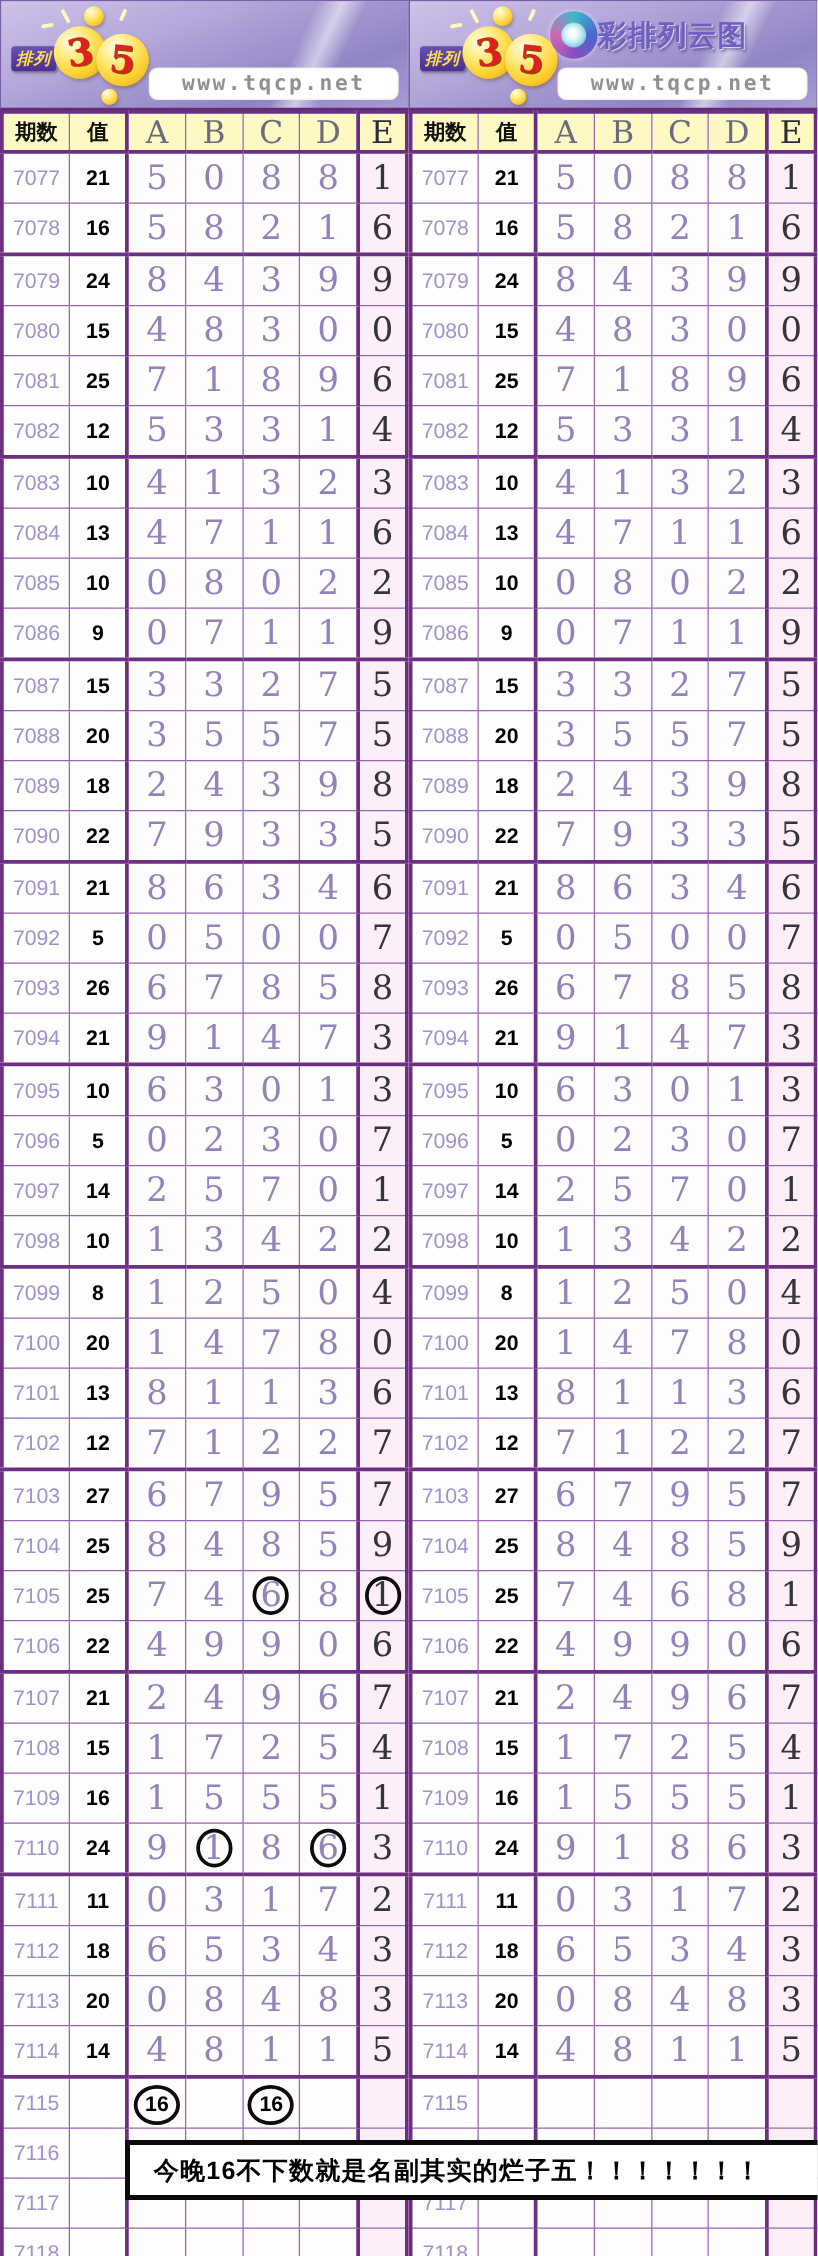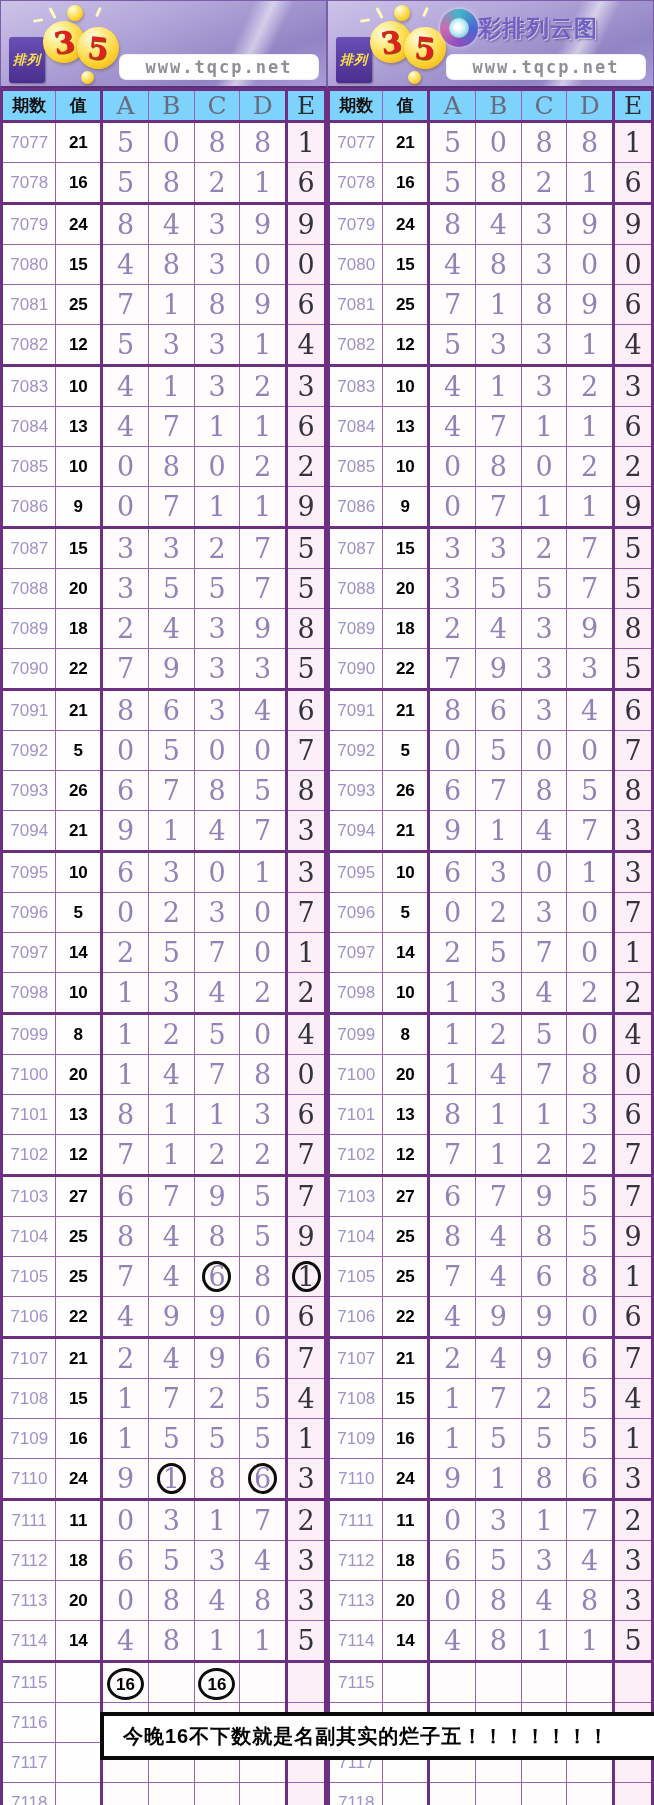--- a/index.html
+++ b/index.html
@@ -17,21 +17,21 @@
     background:linear-gradient(160deg,#cdc3e8 0%,#b4a7da 35%,#9184c4 75%,#a99bd6 100%);
     border:1px solid #7a5fa8;border-bottom:2px solid #5f2c78;
     overflow:hidden;
   }
   .banner .streak{
     position:absolute;left:120px;top:-30px;width:260px;height:160px;
     background:linear-gradient(115deg,rgba(255,255,255,0) 44%,rgba(255,255,255,.55) 50%,rgba(255,255,255,0) 56%);
     pointer-events:none;
   }
   .logo-tag{
-    position:absolute;left:8px;top:36px;padding:14px 4px;
+    position:absolute;left:8px;top:36px;padding:1px 4px;
     background:linear-gradient(180deg,#6a4fb5,#4a2f8f);
     color:#ffe14a;font-weight:bold;font-style:italic;font-size:13px;
     border-radius:3px;letter-spacing:1px;box-shadow:1px 1px 2px rgba(0,0,0,.35);
   }
   .ball{
     position:absolute;border-radius:50%;
     background:radial-gradient(circle at 35% 28%,#fffde8 0%,#ffe876 35%,#fccf2e 65%,#eda312 100%);
     box-shadow:1px 2px 3px rgba(90,60,10,.35);
     display:flex;align-items:center;justify-content:center;
   }
@@ -75,21 +75,21 @@
 
   
   table.chart{
     width:100%;border-collapse:collapse;table-layout:fixed;
     border:3px solid #6d2f82;background:#ffffff;
   }
   .chart th,.chart td{
     border:1px solid #9a63ae;text-align:center;padding:0;
     overflow:hidden;white-space:nowrap;
   }
-  .chart th{height:28px;background:#7dd3fc;}
+  .chart th{height:28px;background:#fef9c3;}
   .chart td{height:39px;}
   .chart .c0{width:16.2%;}
   .chart .c1{width:13.5%;}
   .chart .c2,.chart .c3,.chart .c4,.chart .c5{width:13.8%;}
   .chart .c6{width:auto;}
   .chart th.c0,.chart th.c1{font-size:17px;font-weight:bold;color:#111;}
   .chart th.c2,.chart th.c3,.chart th.c4,.chart th.c5{
     font-family:"DejaVu Serif",serif;font-size:25px;font-weight:normal;color:#6b6b80;}
   .chart th.c6{font-family:"DejaVu Serif",serif;font-size:25px;font-weight:normal;color:#2c2c34;}
   .chart thead th{border-bottom:3px solid #6d2f82;}

